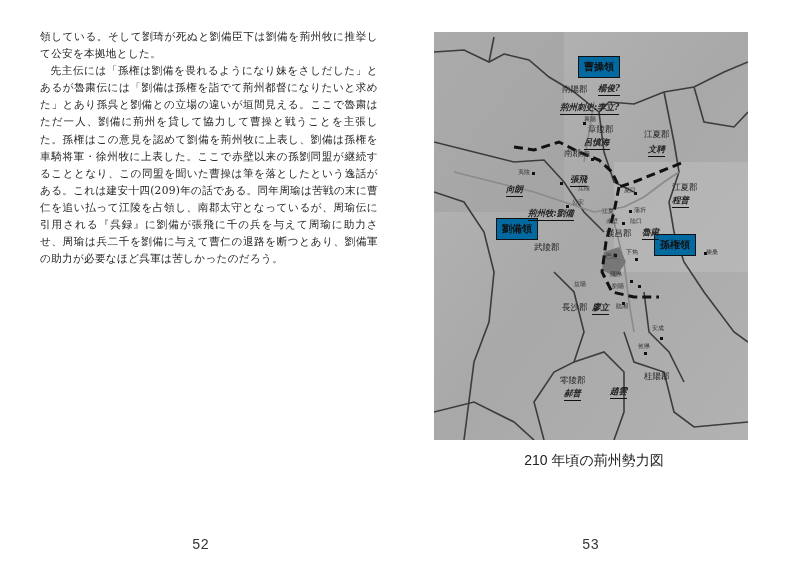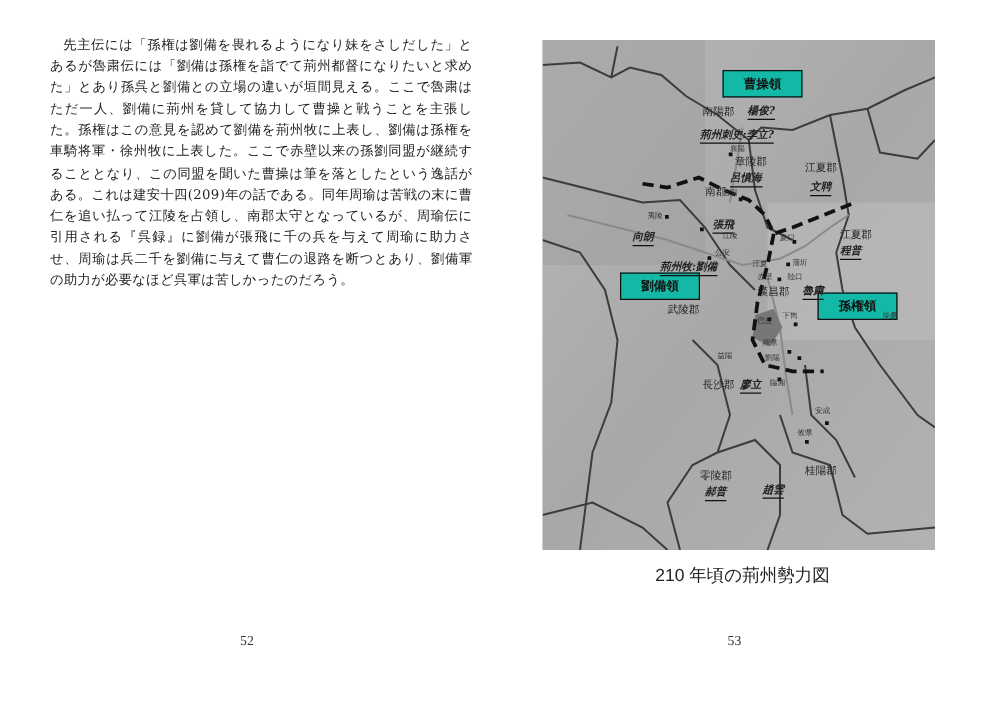--- a/index.html
+++ b/index.html
@@ -4,37 +4,38 @@
 <style>
   html, body { margin: 0; padding: 0; background: #ffffff; }
   body { width: 792px; height: 580px; position: relative; overflow: hidden;
          font-family: "DejaVu Serif", "Liberation Serif", serif; color: #222; }
   .page { position: absolute; top: 0; height: 580px; }
   .page-left { left: 0; width: 396px; }
   .page-right { left: 396px; width: 396px; }
   .body-text { position: absolute; left: 40px; top: 28px; width: 338px; font-size: 10.6px; line-height: 17.1px; letter-spacing: 0.3px; }
   .body-text p { margin: 0; text-align: justify; }
   .body-text p.indent { text-indent: 1em; }
-  .page-num { position: absolute; top: 507px; font-family: Liberation Serif, serif; font-size: 11px; color: #333; }
+  .page-num { position: absolute; top: 537px; font-family: Liberation Mono, monospace; font-size: 14px; color: #333; }
   .page-left .page-num { left: 192px; }
   .page-right .page-num { left: 186px; }
 
   .map { position: absolute; left: 38px; top: 32px; width: 314px; height: 408px; background: #a9a9a9; overflow: hidden; }
   .map svg { position: absolute; left: 0; top: 0; }
   .map .lbl { position: absolute; font-size: 8.5px; color: #222; white-space: nowrap; }
   .map .lbl.small { font-size: 6px; color: #333; }
   .map .lbl.gov { font-style: italic; font-weight: bold; border-bottom: 1.5px solid #111; font-size: 8.5px; }
-  .map .box { position: absolute; background: #14b8a6; border: 1.5px solid #111; font-size: 10px; padding: 3px 16px; color: #111; font-weight: bold; }
+  .map .box { position: absolute; background: #0369a1; border: 1.5px solid #111; font-size: 10px; padding: 3px 5px; color: #111; font-weight: bold; }
   .caption { position: absolute; left: 0; width: 396px; top: 452px; text-align: center; font-family: "Liberation Sans", sans-serif; font-size: 14px; color: #222; }
 </style>
 </head>
 <body>
 
 <div class="page page-left">
   <div class="body-text">
+    <p>領している。そして劉琦が死ぬと劉備臣下は劉備を荊州牧に推挙して公安を本拠地とした。</p>
     <p class="indent">先主伝には「孫権は劉備を畏れるようになり妹をさしだした」とあるが魯粛伝には「劉備は孫権を詣でて荊州都督になりたいと求めた」とあり孫呉と劉備との立場の違いが垣間見える。ここで魯粛はただ一人、劉備に荊州を貸して協力して曹操と戦うことを主張した。孫権はこの意見を認めて劉備を荊州牧に上表し、劉備は孫権を車騎将軍・徐州牧に上表した。ここで赤壁以来の孫劉同盟が継続することとなり、この同盟を聞いた曹操は筆を落としたという逸話がある。これは建安十四(209)年の話である。同年周瑜は苦戦の末に曹仁を追い払って江陵を占領し、南郡太守となっているが、周瑜伝に引用される『呉録』に劉備が張飛に千の兵を与えて周瑜に助力させ、周瑜は兵二千を劉備に与えて曹仁の退路を断つとあり、劉備軍の助力が必要なほど呉軍は苦しかったのだろう。</p>
   </div>
   <div class="page-num">52</div>
 </div>
 
 <div class="page page-right">
   <div class="map">
     <svg width="314" height="408" viewBox="0 0 314 408">
       <defs>
         <linearGradient id="g1" x1="0" y1="0" x2="1" y2="1">

